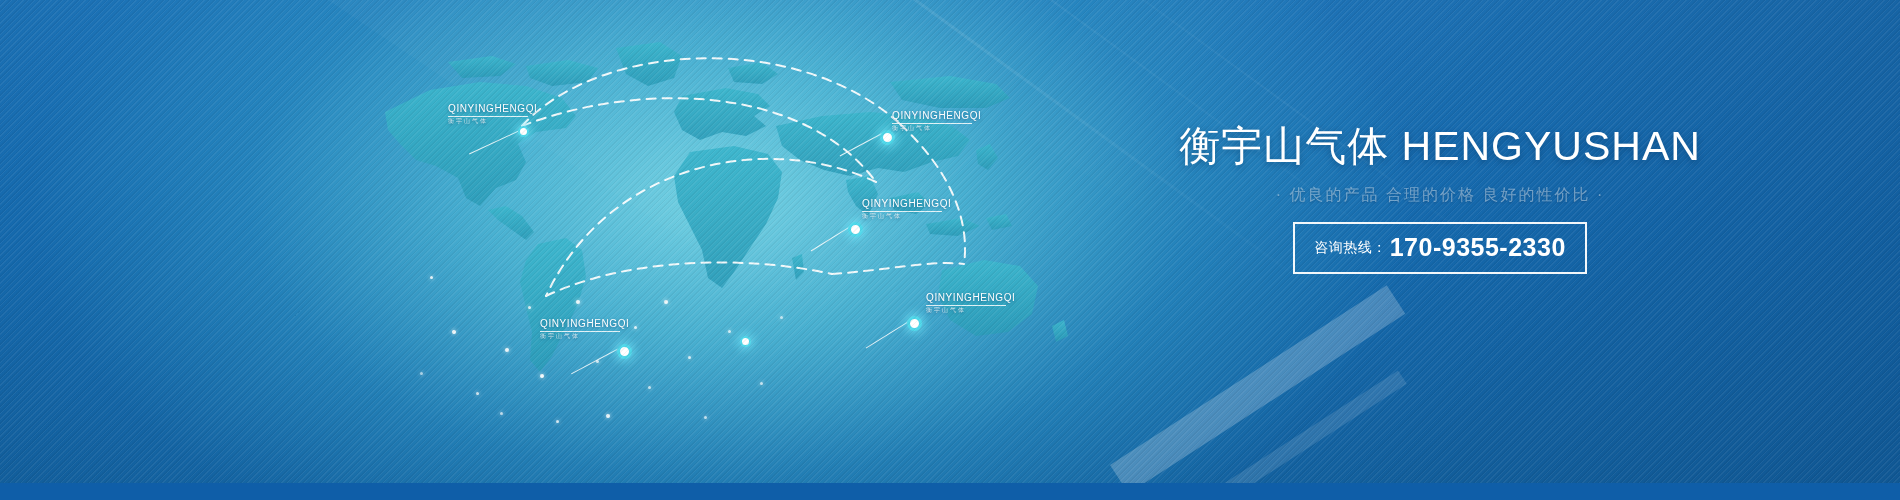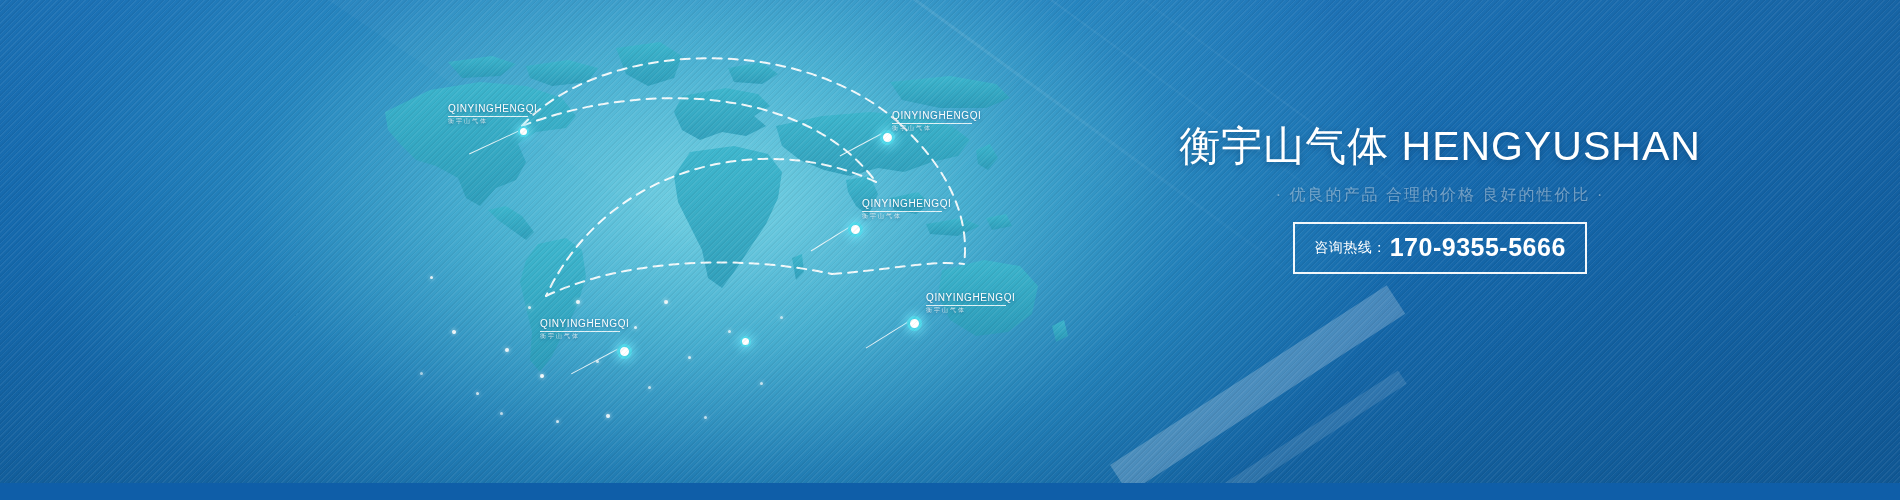--- a/index.html
+++ b/index.html
@@ -302,20 +302,20 @@
   </div>
 
   <div id="content">
     <div id="headline">
       <div class="l1">衡宇山气体  HENGYUSHAN</div>
     </div>
     <div id="tagline">·  优良的产品   合理的价格   良好的性价比  ·</div>
     <div id="hotline-wrap">
       <div id="hotline">
         <span class="lbl">咨询热线：</span>
-        <span class="num">170-9355-5666</span>
+        <span class="num">170-9355-2330</span>
       </div>
     </div>
   </div>
 
   <div class="vignette"></div>
   <div class="texture"></div>
 </div>
 
 </body></html>

